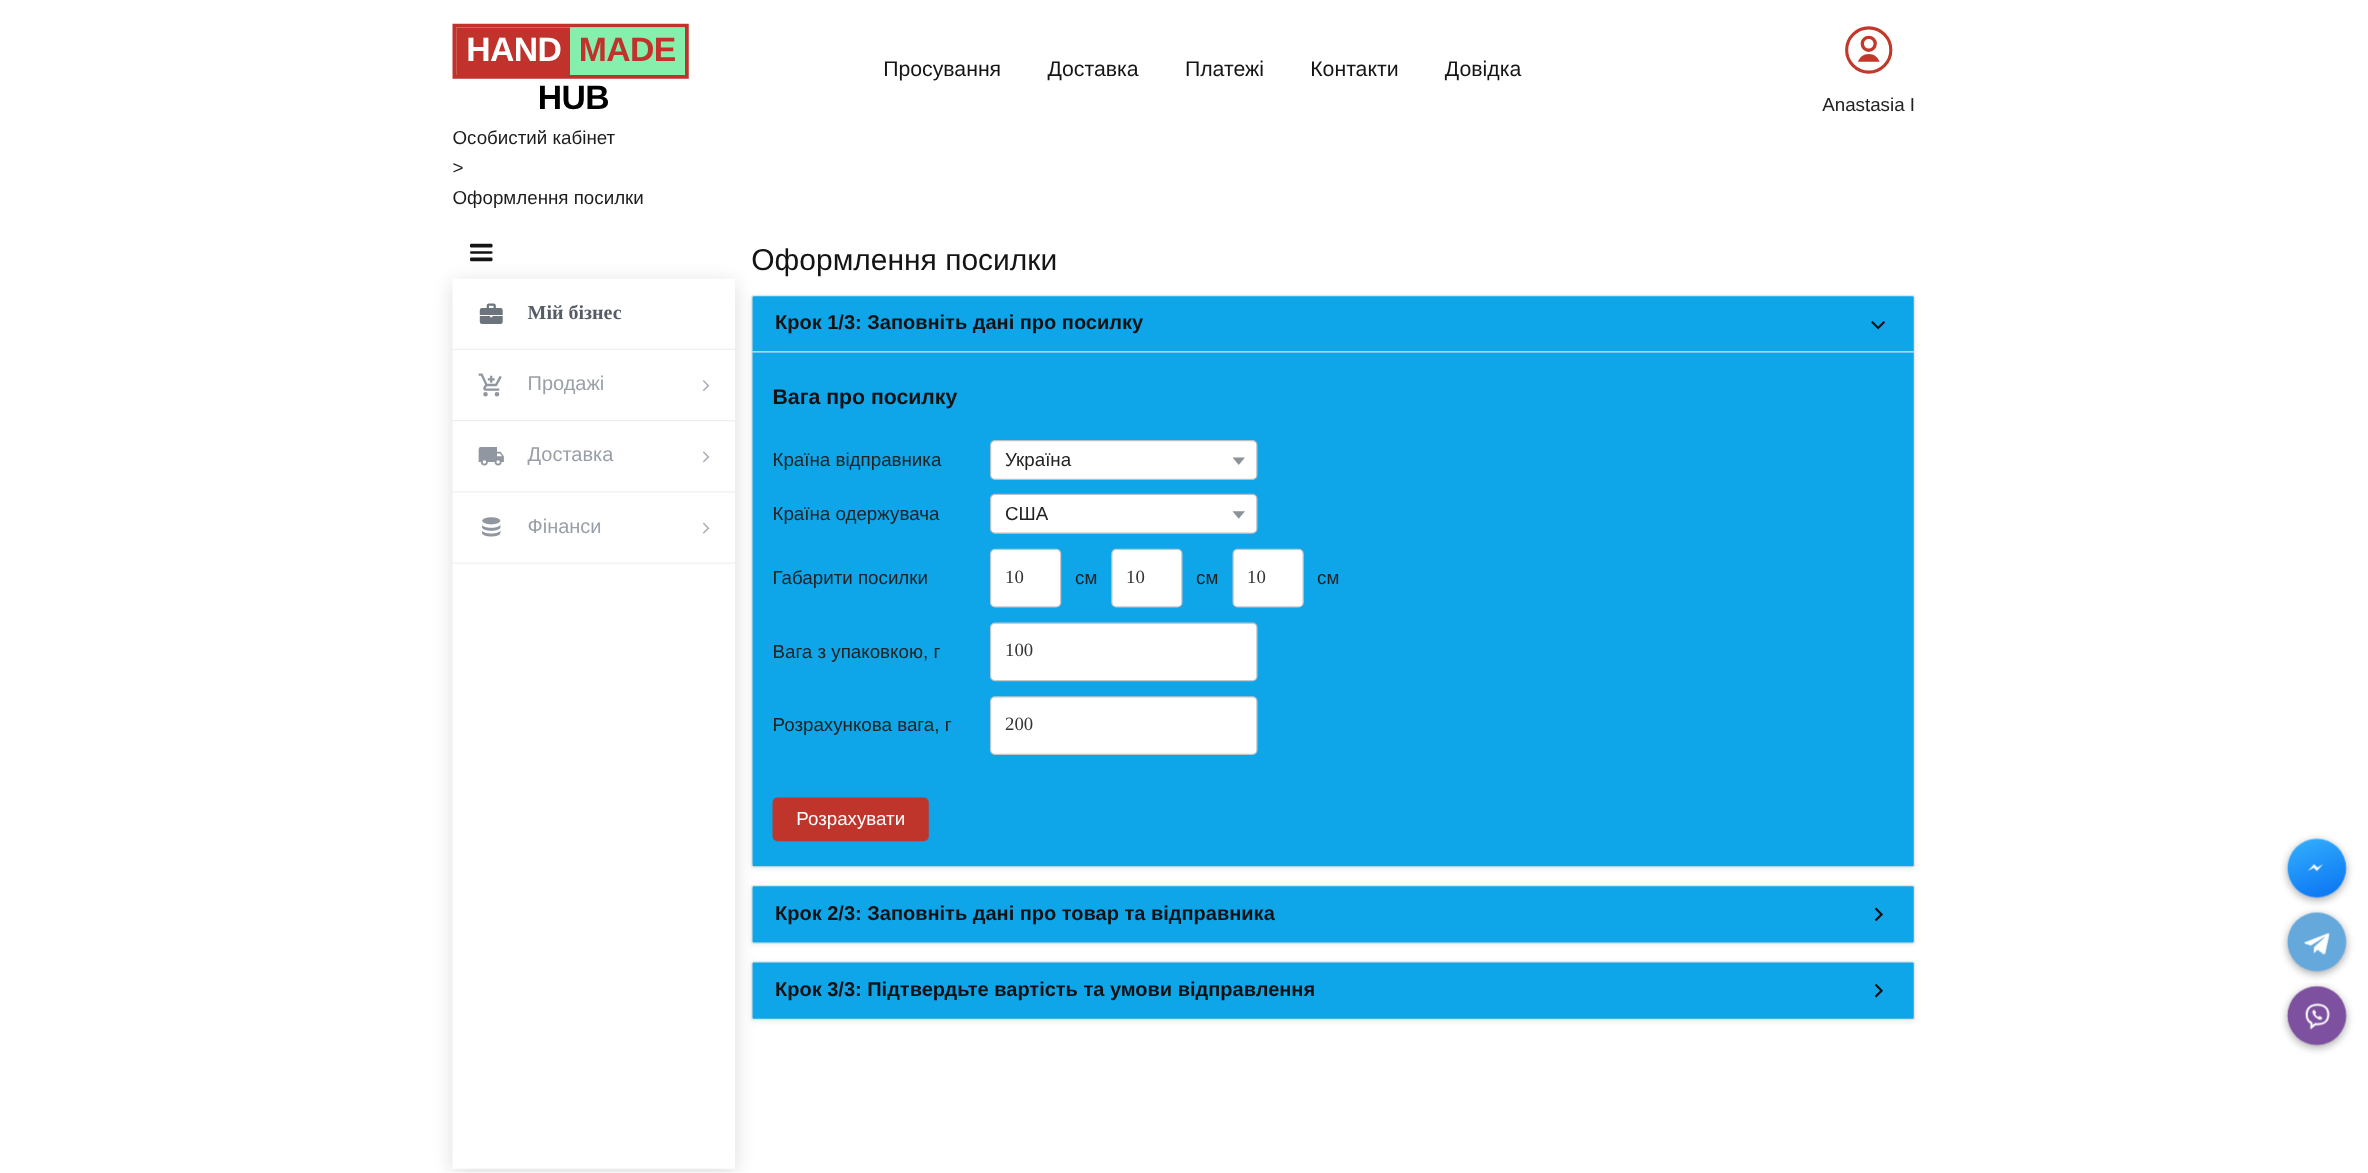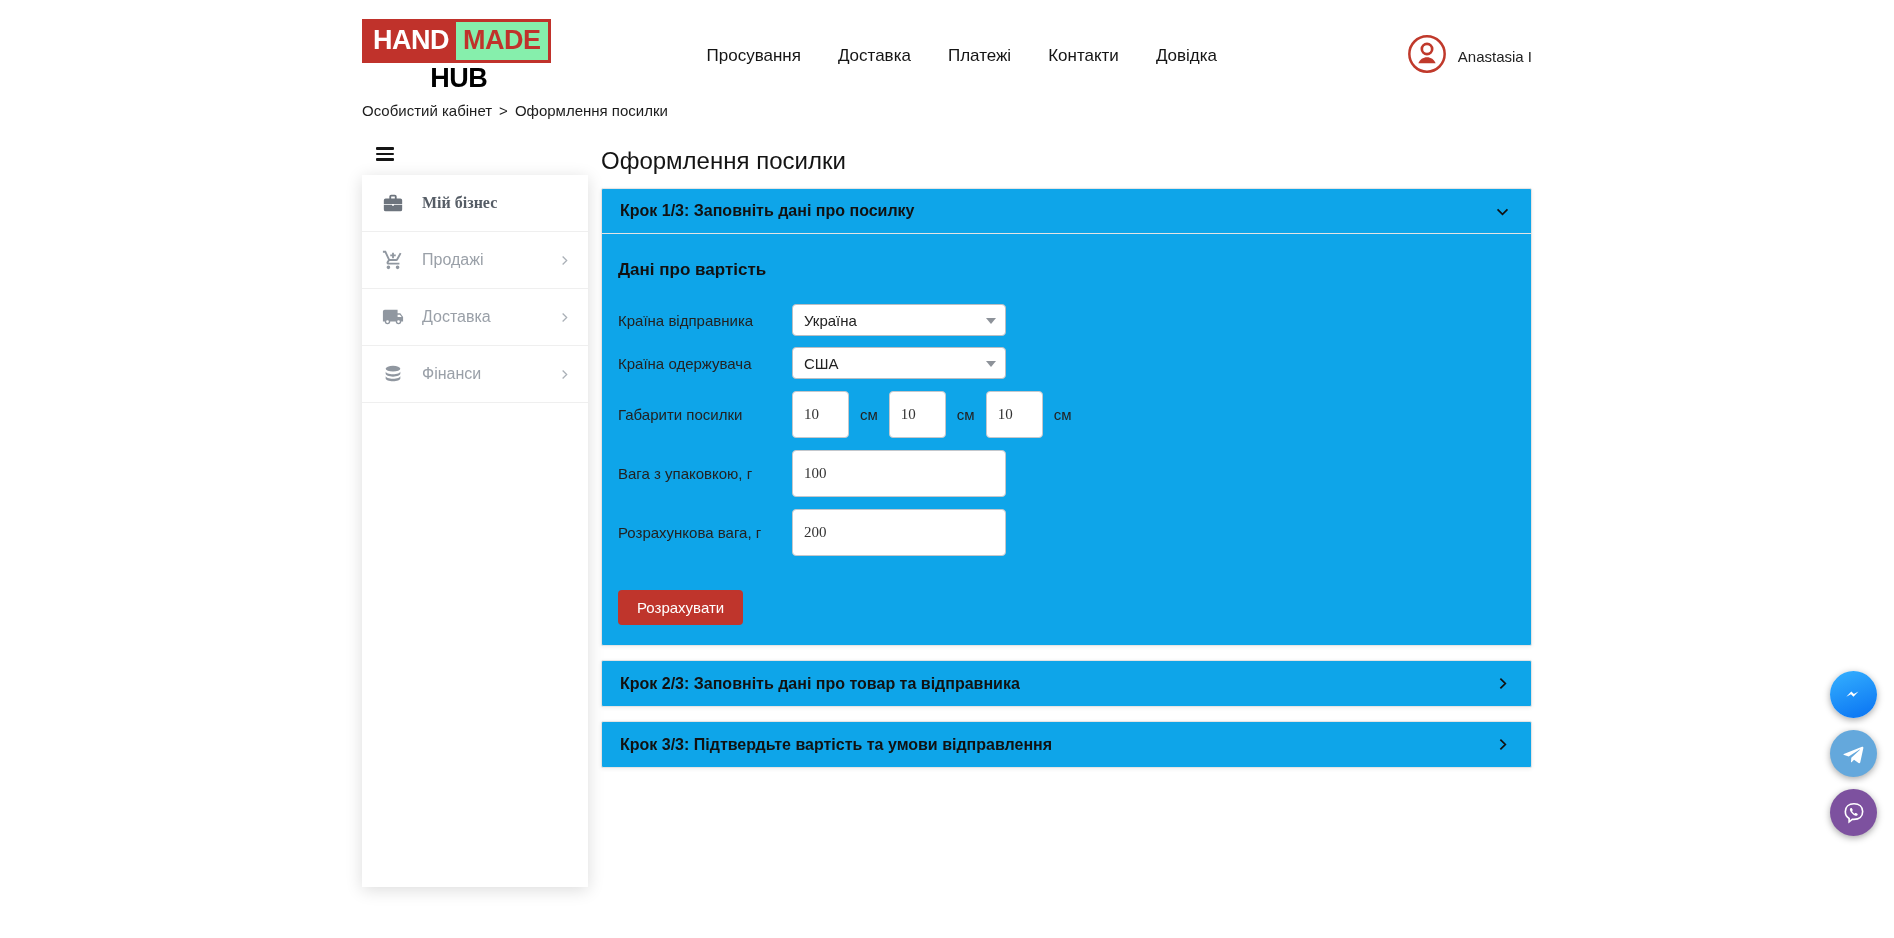--- a/index.html
+++ b/index.html
@@ -8,26 +8,26 @@
 
   
   .header { display:flex; align-items:center; padding-top:30px; height:82px; }
   .logo { display:flex; align-items:center; cursor:pointer;flex-direction:column; }
   .logo-box { display:flex; align-items:stretch; border:3px solid #c0322b; }
   .logo-hand { background:#c0322b; color:#fff; font-weight:bold; font-size:27px; letter-spacing:-0.5px; padding:3px 7px 4px 8px; }
   .logo-made { background:#86efac; color:#c0322b; font-weight:bold; font-size:27px; letter-spacing:-0.5px; padding:3px 7px 4px 7px; }
   .logo-hub { color:#000000; font-weight:bold; font-size:27px; letter-spacing:-0.5px; margin-left:5px; }
   .nav { display:flex; gap:37px; margin-left:156px; }
   .nav a { font-size:17px; color:#151515; text-decoration:none; cursor:pointer; }
-  .user { margin-left:auto; display:flex; align-items:center; gap:11px; cursor:pointer; }
+  .user { margin-left:auto; display:flex; align-items:center; gap:11px; cursor:pointer;flex-direction:column; }
   .user svg { width:40px; height:40px; }
   .user-name { font-size:15px; color:#222; }
 
   
-  .breadcrumb { margin-top:20px; font-size:15px; color:#1c1c1c; display:flex; gap:7px; align-items:flex-start; }
+  .breadcrumb { margin-top:20px; font-size:15px; color:#1c1c1c; display:flex; gap:7px; align-items:flex-start;flex-direction:column; }
   .breadcrumb a { color:#1c1c1c; text-decoration:none; cursor:pointer; }
   .breadcrumb .sep { color:#1c1c1c; }
 
   
   .layout { display:flex; margin-top:28px; align-items:flex-start; }
   .left-col { width:226px; flex:none; }
   .burger { width:18px; height:14px; margin-left:14px; display:flex; flex-direction:column; justify-content:space-between; cursor:pointer; }
   .burger span { display:block; height:2.6px; background:#151515; border-radius:1px; }
   .sidebar { margin-top:14px; background:#fff; box-shadow:0 3px 16px rgba(0,0,0,0.14); height:712px; }
   .side-item { display:flex; align-items:center; height:57px; padding:0 16px 0 20px; border-bottom:1px solid #efefef; cursor:pointer; color:#9aa0a8; }
@@ -183,21 +183,21 @@
       <div class="card step1">
         <div class="step-header">
           <span class="step-label">Крок 1/3: Заповніть дані про посилку</span>
           <span class="chev">
             <svg viewBox="0 0 24 24" fill="none" stroke="currentColor" stroke-width="2.4">
                 <path d="M5 9l7 7 7-7"></path>
               </svg>
           </span>
         </div>
         <div class="step-body">
-          <div class="section-title">Дані про вартість</div>
+          <div class="section-title">Вага про посилку</div>
 
           <div class="form-row">
             <span class="f-label">Країна відправника</span>
             <div class="select">
               <span>Україна</span>
               <span class="caret"></span>
             </div>
           </div>
 
           <div class="form-row gap">

